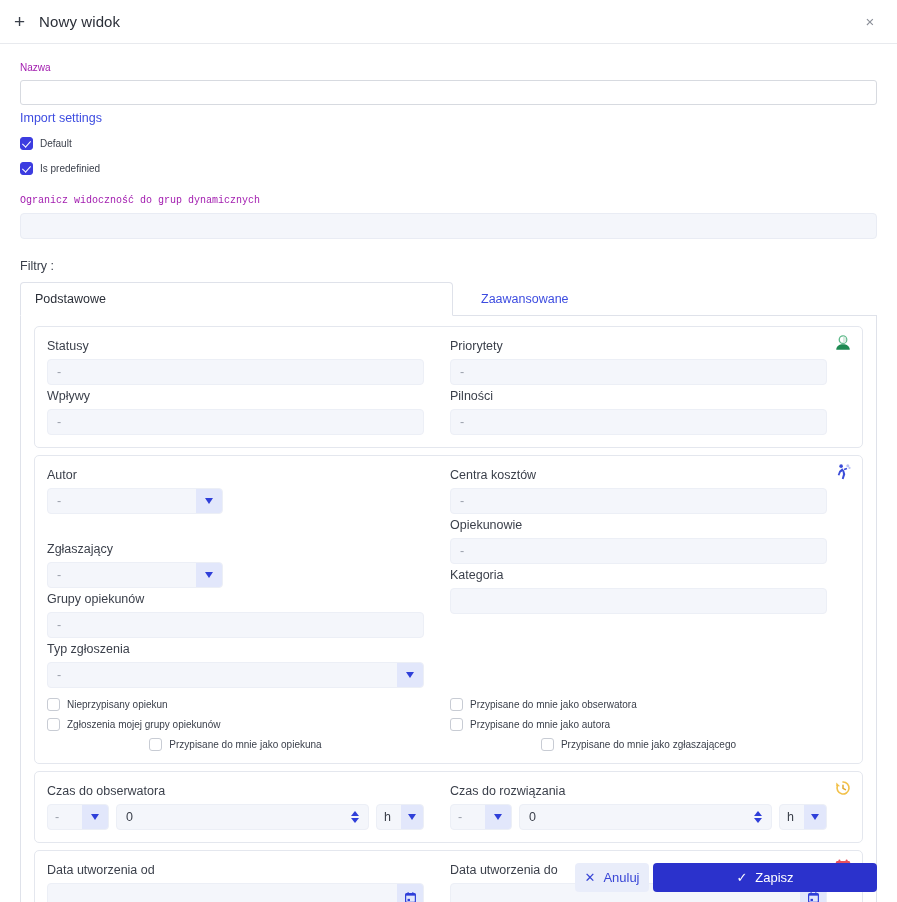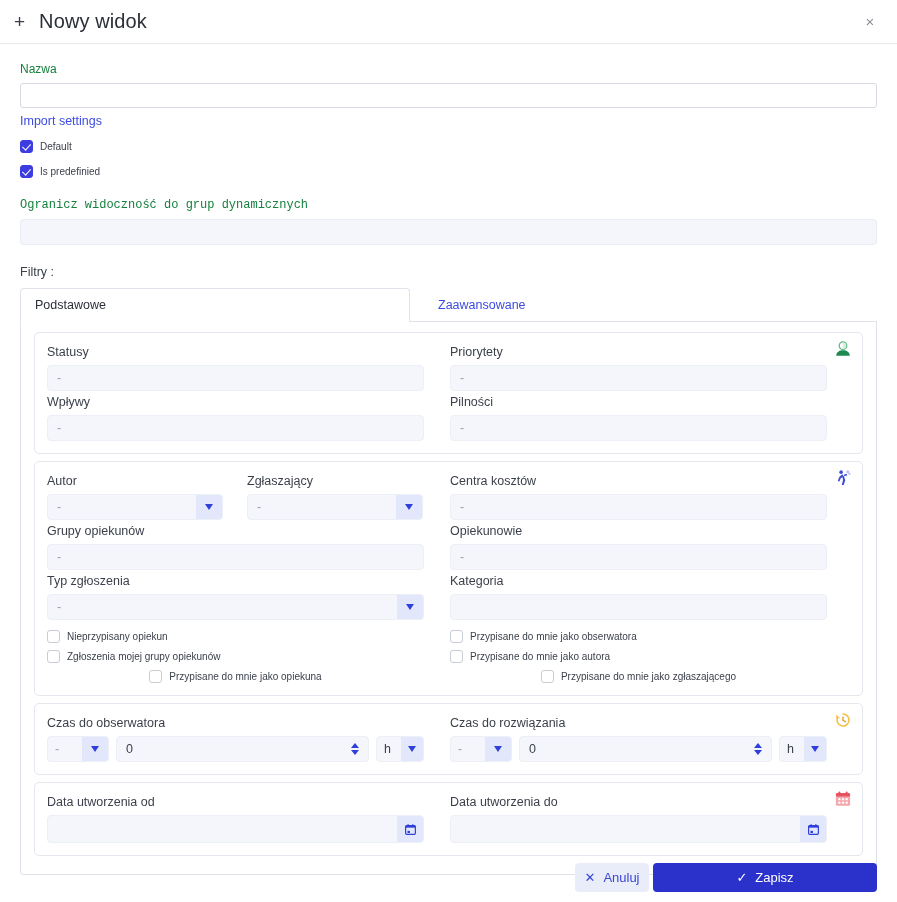--- a/index.html
+++ b/index.html
@@ -25,21 +25,21 @@
   }
   .plus-icon {
     font-size: 19px;
     font-weight: 400;
     color: #3a3f4a;
     line-height: 1;
     margin-right: 14px;
     display: inline-block;
   }
   .dlg-title {
-    font-size: 20px;
+    font-size: 15px;
     color: #2b2f38;
     letter-spacing: .1px;
   }
   .close-btn {
     position: absolute;
     right: 16px;
     top: 50%;
     transform: translateY(-50%);
     width: 22px; height: 22px;
     display: flex; align-items: center; justify-content: center;
@@ -47,22 +47,22 @@
     font-size: 15px;
     cursor: pointer;
     background: none; border: none;
     font-family: "Liberation Sans", sans-serif;
   }
 
   
   .dlg-body { padding: 18px 20px 0 20px; }
 
   .field-label {
-    font-size: 12px;
-    color: #15803d;
+    font-size: 10px;
+    color: #a21caf;
     margin-bottom: 7px;
     display: block;
   }
   .text-input {
     display: block;
     width: 857px;
     height: 25px;
     border: 1px solid #d7dae0;
     border-radius: 3px;
     background: #fff;
@@ -131,21 +131,21 @@
     border-bottom: 1px solid #dfe2ea;
   }
   .tab {
     font-size: 12.5px;
     display: flex;
     align-items: center;
     padding: 0 14px;
     cursor: pointer;
   }
   .tab.active {
-    width: 390px;
+    width: 433px;
     background: #fff;
     color: #2b2f38;
     border: 1px solid #dfe2ea;
     border-bottom: 1px solid #ffffff;
     border-radius: 4px 4px 0 0;
     margin-bottom: -1px;
   }
   .tab.inactive {
     color: #3d4ce0;
     padding-left: 28px;
@@ -401,21 +401,21 @@
           <svg width="18" height="18" viewBox="0 0 24 24">
             <circle cx="9.5" cy="4.2" r="2.4" fill="#3b4cd8"></circle>
             <path d="M11 7 L7 10.5 L5 16 L7.2 16.7 L9 12.2 L11.4 11 L12 15 L10.4 21 L12.8 21.6 L15 15 L13.6 10.2 Z" fill="#3b4cd8"></path>
             <path d="M13 7.6 L17 6.2 L17.6 8.4 L13.8 9.6 Z" fill="#3b4cd8"></path>
             <circle cx="18.4" cy="3.6" r="2" fill="#b9bff2"></circle>
             <circle cx="20.6" cy="6.6" r="1.5" fill="#b9bff2"></circle>
           </svg>
         </span>
         <div class="grid2">
           <div class="col">
-            <div style="display:flex; gap:24px;">
+            <div style="display:flex; gap:24px;flex-direction:column;">
               <div style="width:176px;">
                 <label class="sub-label">Autor</label>
                 <div class="dd">
                   <span class="val">-</span>
                   <span class="arrow-btn">
                       <i class="caret"></i>
                     </span>
                 </div>
               </div>
               <div style="width:176px;">

